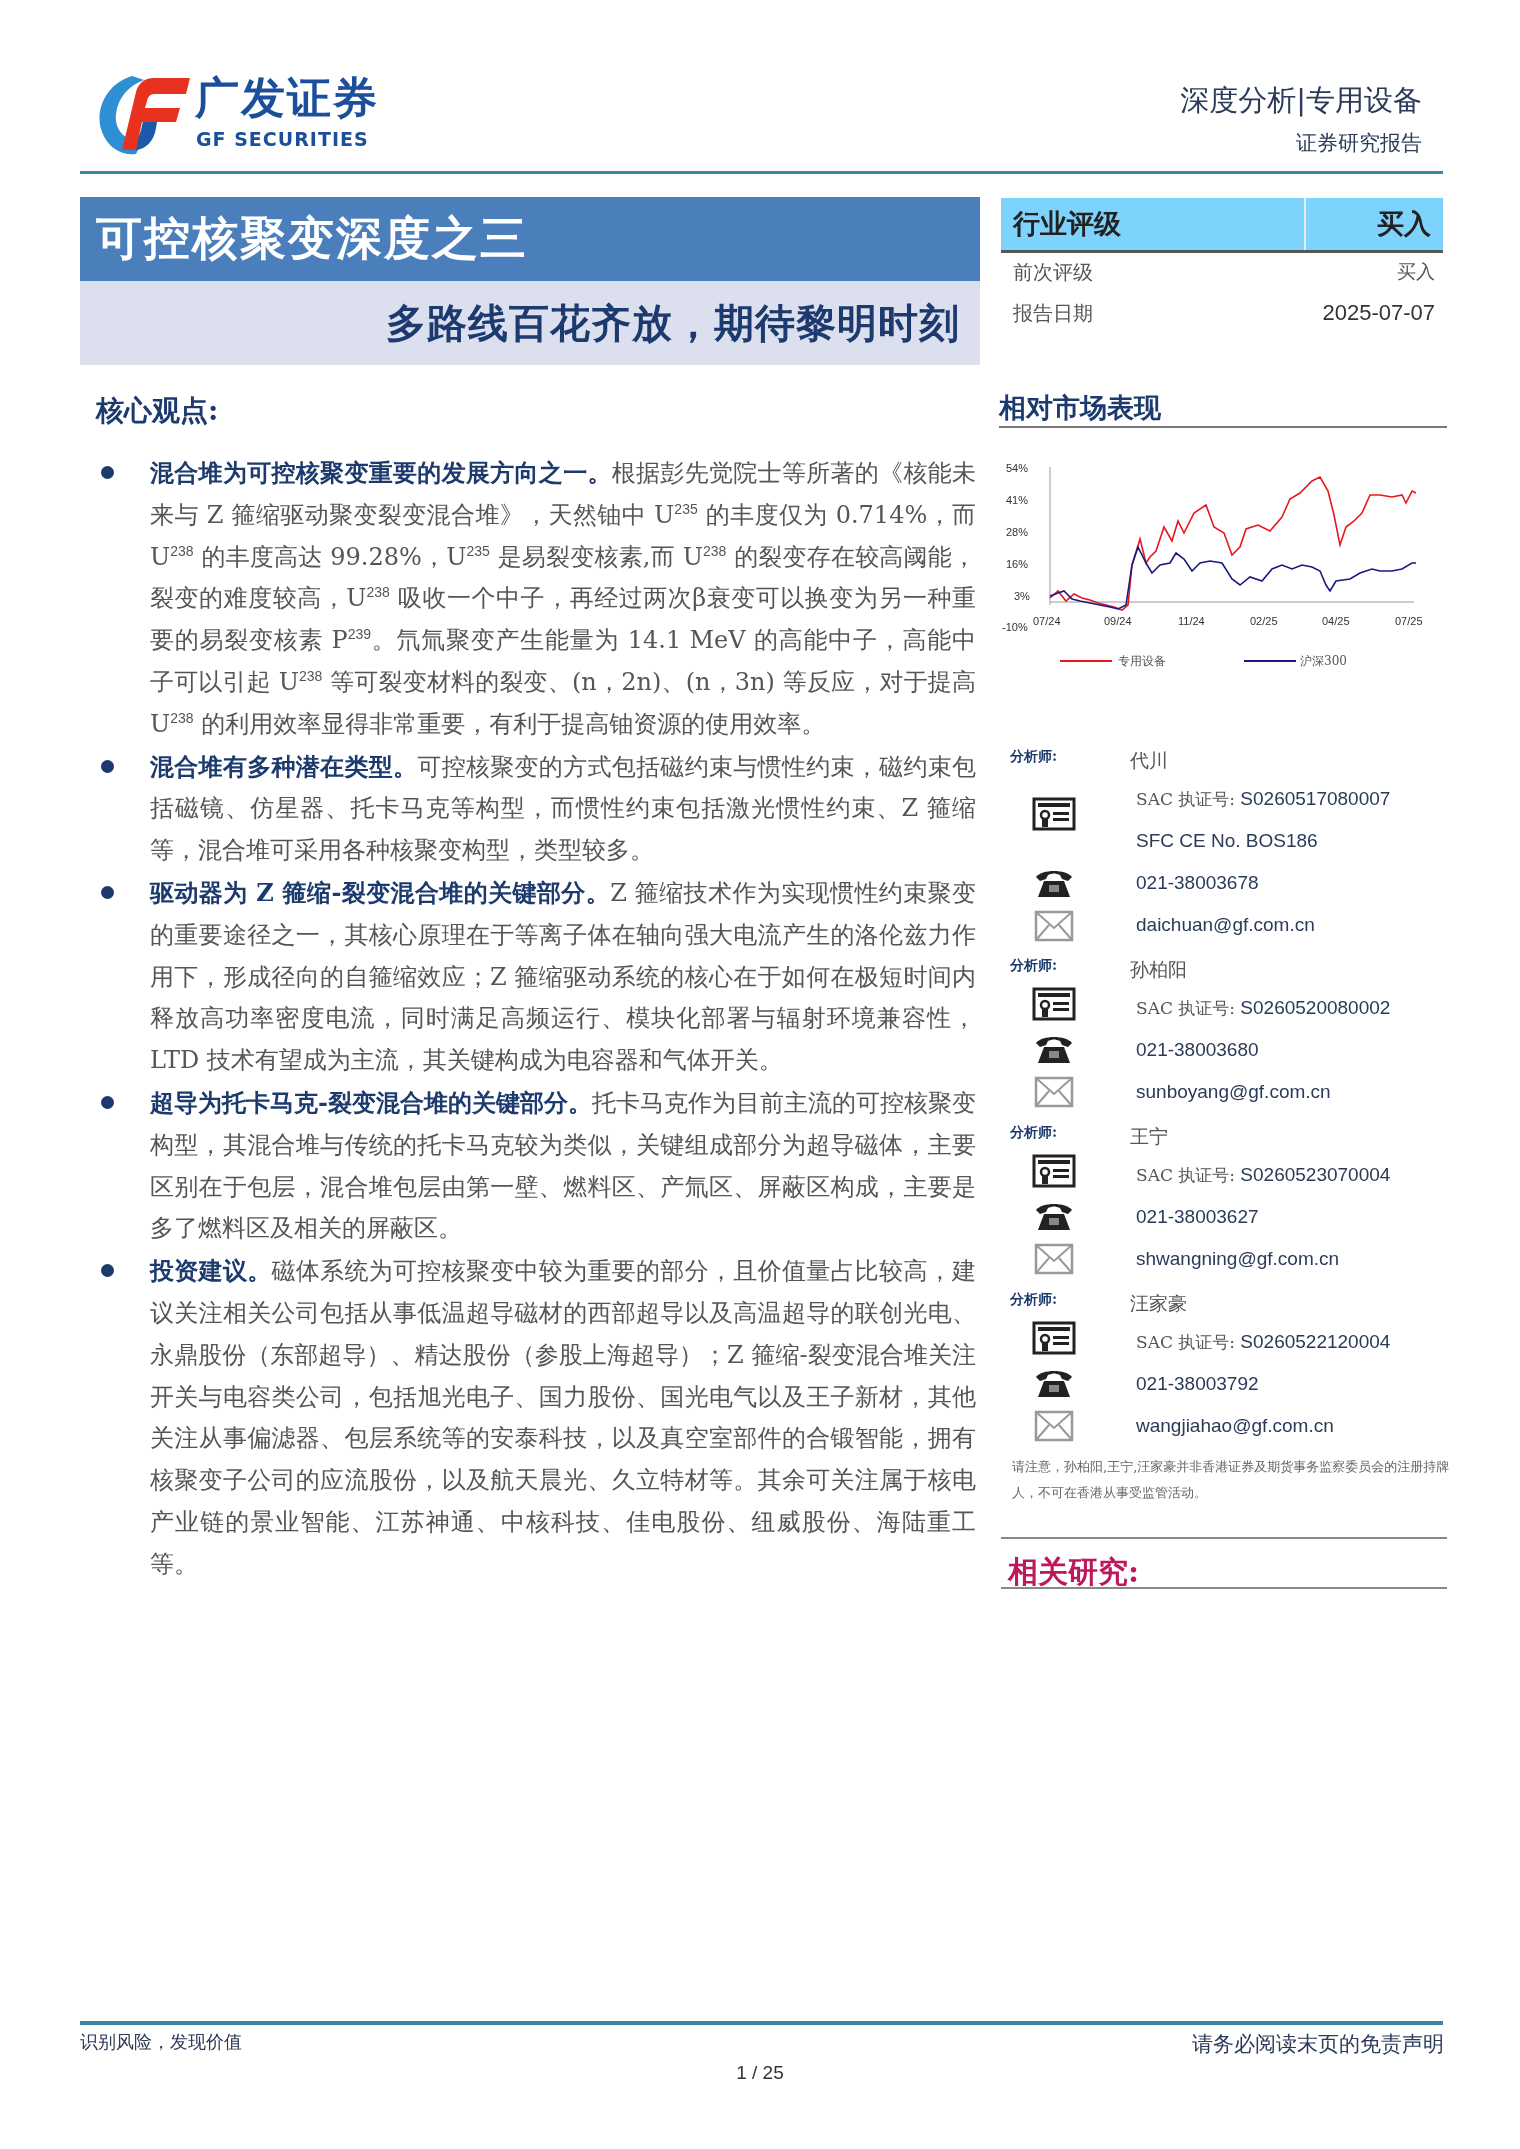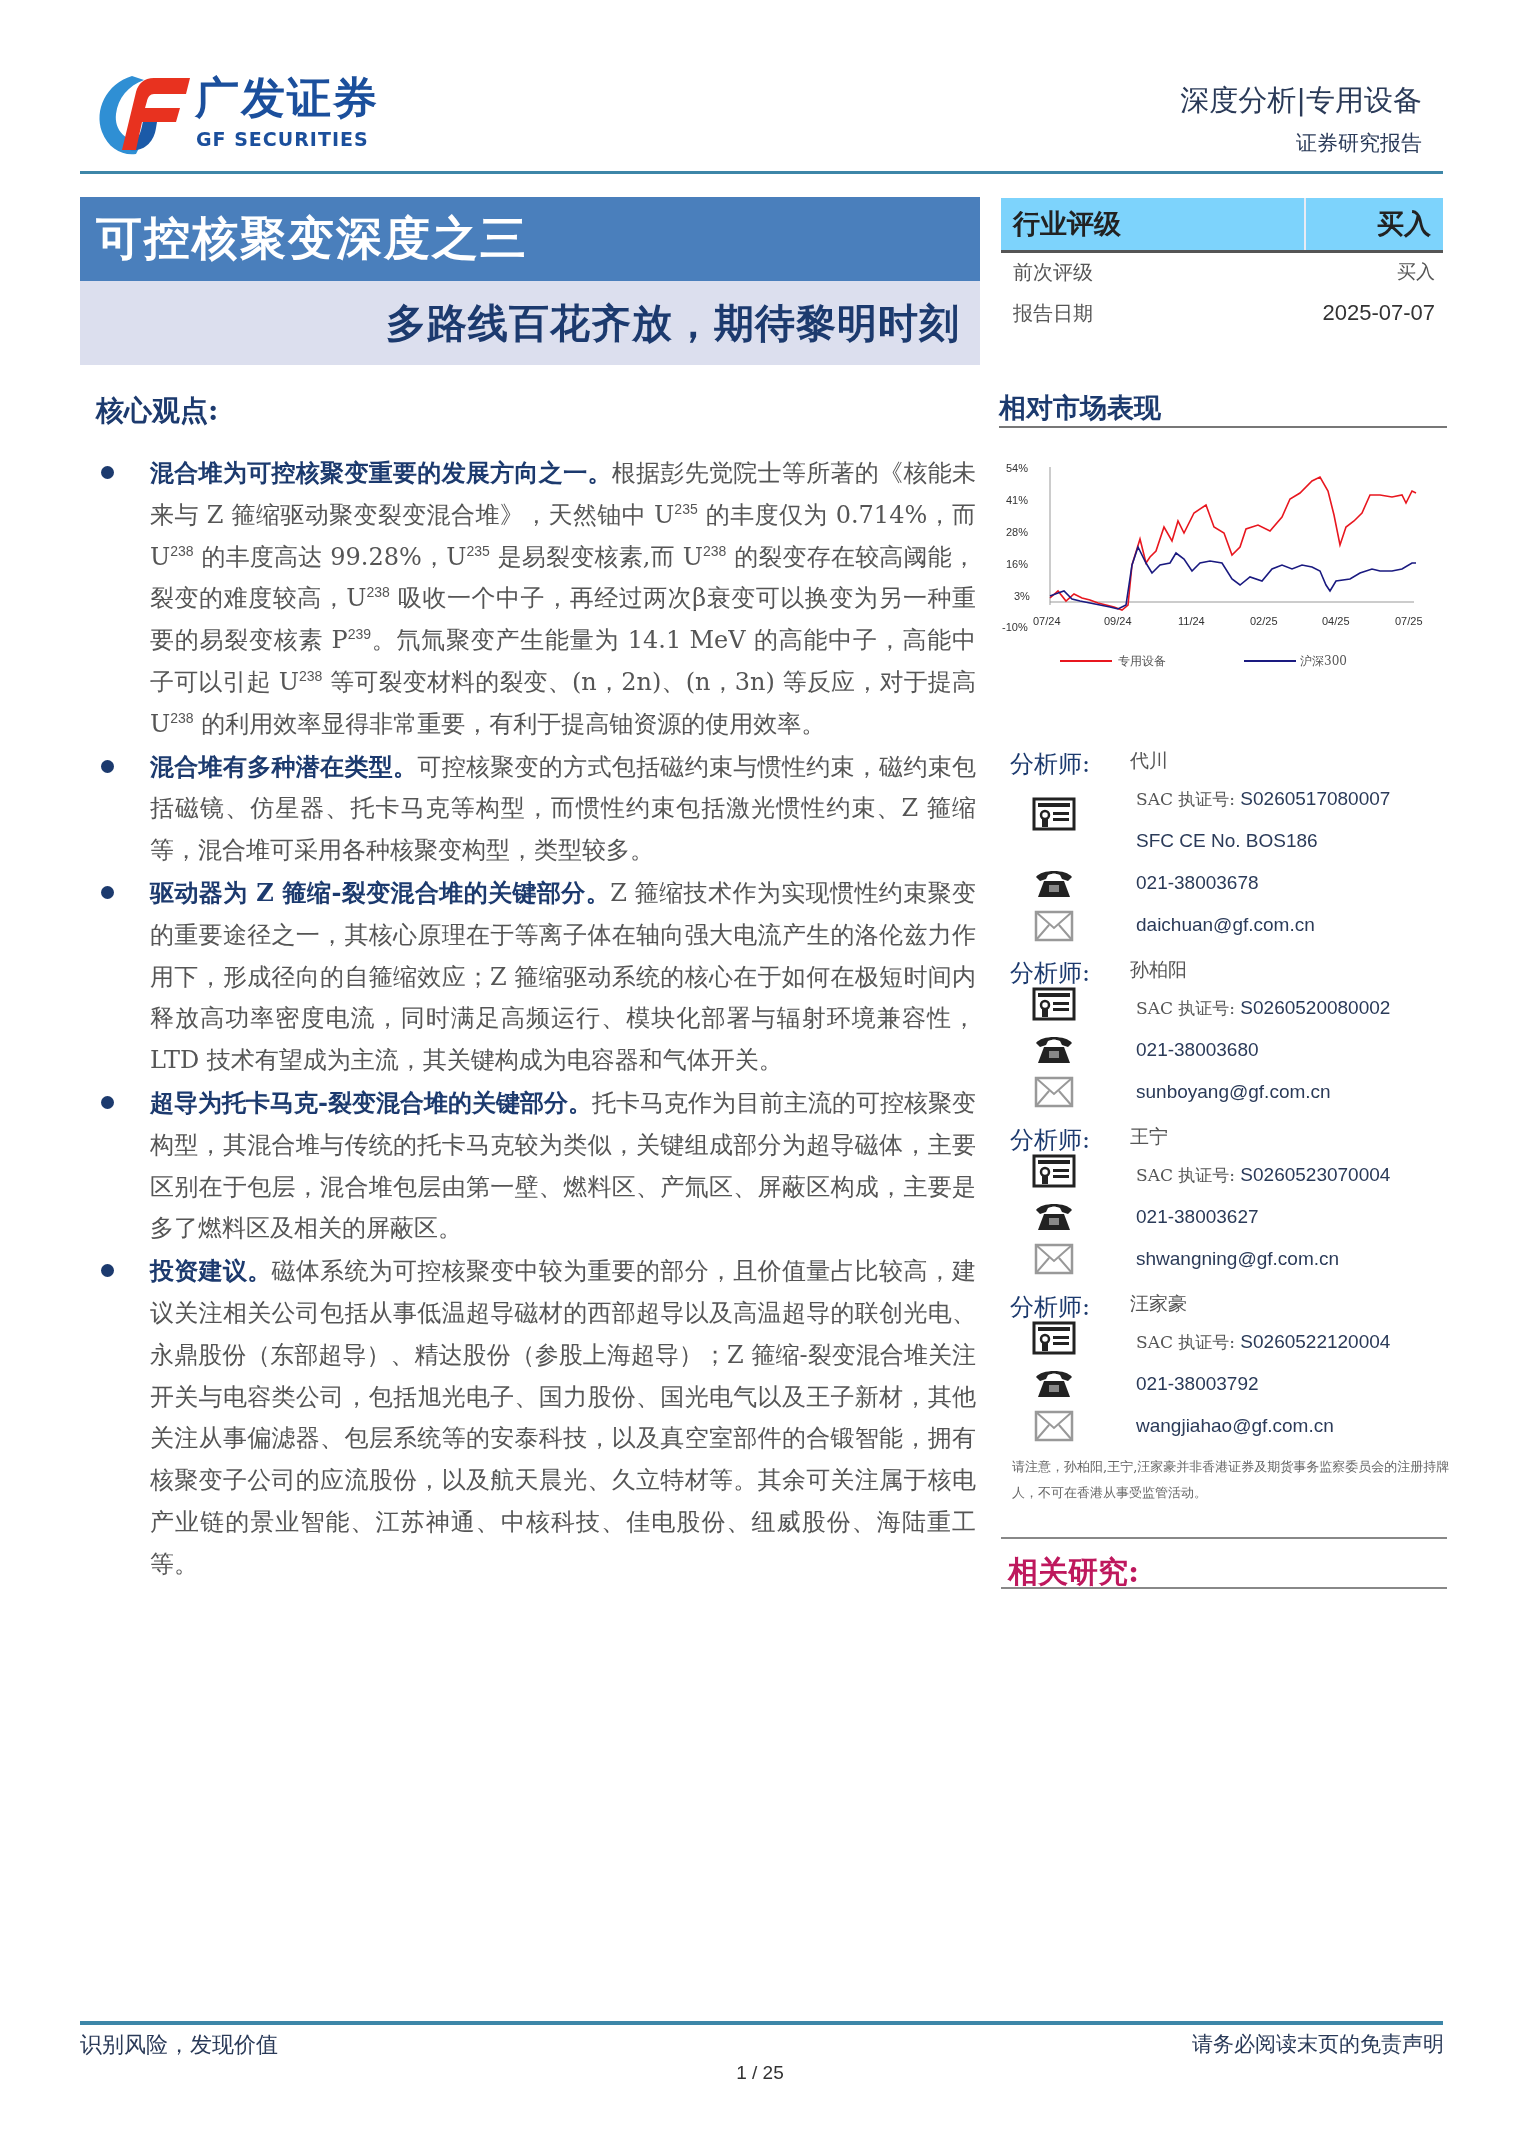--- a/index.html
+++ b/index.html
@@ -38,21 +38,21 @@
   .rate-row .r { position: absolute; right: 0; top: 0; font-family: "Liberation Sans", sans-serif; font-size: 22px; color: #333; }
 
   .sec-title-r { left: 999px; top: 390px; font-size: 27px; font-weight: bold; color: #1c3a6e; }
   .sec-line-r { left: 999px; top: 426px; width: 448px; height: 2px; background: #777; }
 
   
   .chart { left: 1000px; top: 455px; width: 450px; height: 230px; }
   .chart text { font-family: "Liberation Sans", sans-serif; fill: #333; }
 
   
-  .an-label { left: 1010px; font-size: 24px; color: #1c3a6e; font-weight: normal; }
+  .an-label { left: 1010px; font-size: 14px; color: #1c3a6e; font-weight: bold; }
   .an-name { left: 1130px; font-size: 19px; color: #555; }
   .an-line { left: 1136px; font-family: "Liberation Sans", sans-serif; font-size: 19px; color: #2a3a58; }
   .an-line .cn { font-family: "DejaVu Serif", serif; font-size: 17px; color: #555; }
   .an-icon { left: 1032px; width: 44px; height: 34px; }
   .an-note { left: 1012px; top: 1454px; width: 440px; font-size: 13px; line-height: 26px; color: #666; }
   .rel-line-top { left: 1001px; top: 1537px; width: 446px; height: 2px; background: #888; }
   .rel-title { left: 1008px; top: 1552px; font-size: 30px; font-weight: bold; color: #be185d; }
   .rel-line-bot { left: 1001px; top: 1587px; width: 446px; height: 2px; background: #888; }
 
   
@@ -60,21 +60,21 @@
   .body { left: 96px; top: 452px; width: 880px; }
   .para { position: relative; padding-left: 54px; font-size: 24px; line-height: 41.8px;
           color: #555; text-align: justify; margin-bottom: 0; }
   .para .bullet { position: absolute; left: 5px; top: 14px; width: 13px; height: 13px;
                   border-radius: 50%; background: #1c3a6e; }
   .para b { color: #1c3a6e; }
   .para sup { font-family: "Liberation Sans", sans-serif; font-size: 14px; line-height: 0; }
 
   
   .ftr-line { left: 80px; top: 2021px; width: 1363px; height: 4px; background: #3d86a8; }
-  .ftr-left { left: 80px; top: 2030px; font-family: "DejaVu Sans", sans-serif; font-size: 22px; color: #2a3a58; }
+  .ftr-left { left: 80px; top: 2030px; font-family: "DejaVu Sans", sans-serif; font-size: 18px; color: #2a3a58; }
   .ftr-right { right: 76px; top: 2030px; font-family: "DejaVu Sans", sans-serif; font-size: 21px; color: #2a3a58; }
   .ftr-page { left: 720px; top: 2062px; width: 80px; text-align: center;
               font-family: "Liberation Sans", sans-serif; font-size: 19px; color: #333; }
 </style>
 </head>
 <body>
 
 <div class="abs logo">
   <svg width="100" height="90" viewBox="0 0 100 90" style="position:absolute;left:0;top:0">
     <path d="M40 6 C14 14 2 40 10 62 C16 78 30 86 44 84 L50 72 C34 72 22 60 24 44 C26 28 36 16 52 10 Z" fill="#2f8fd4"></path>

